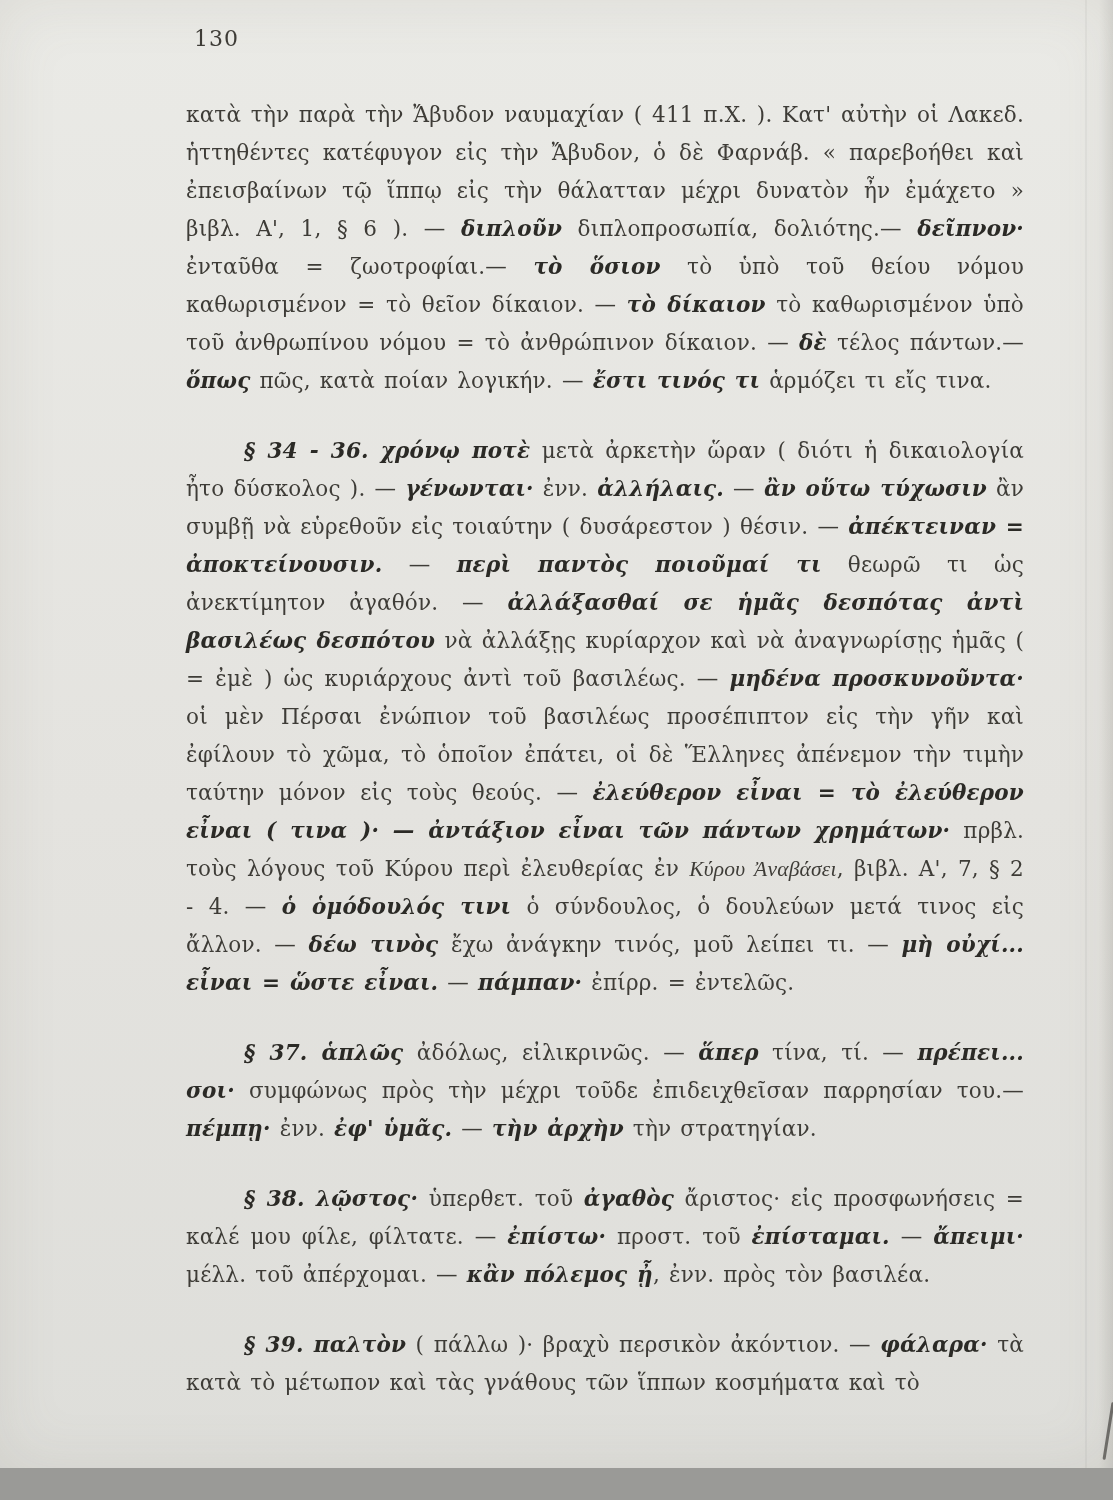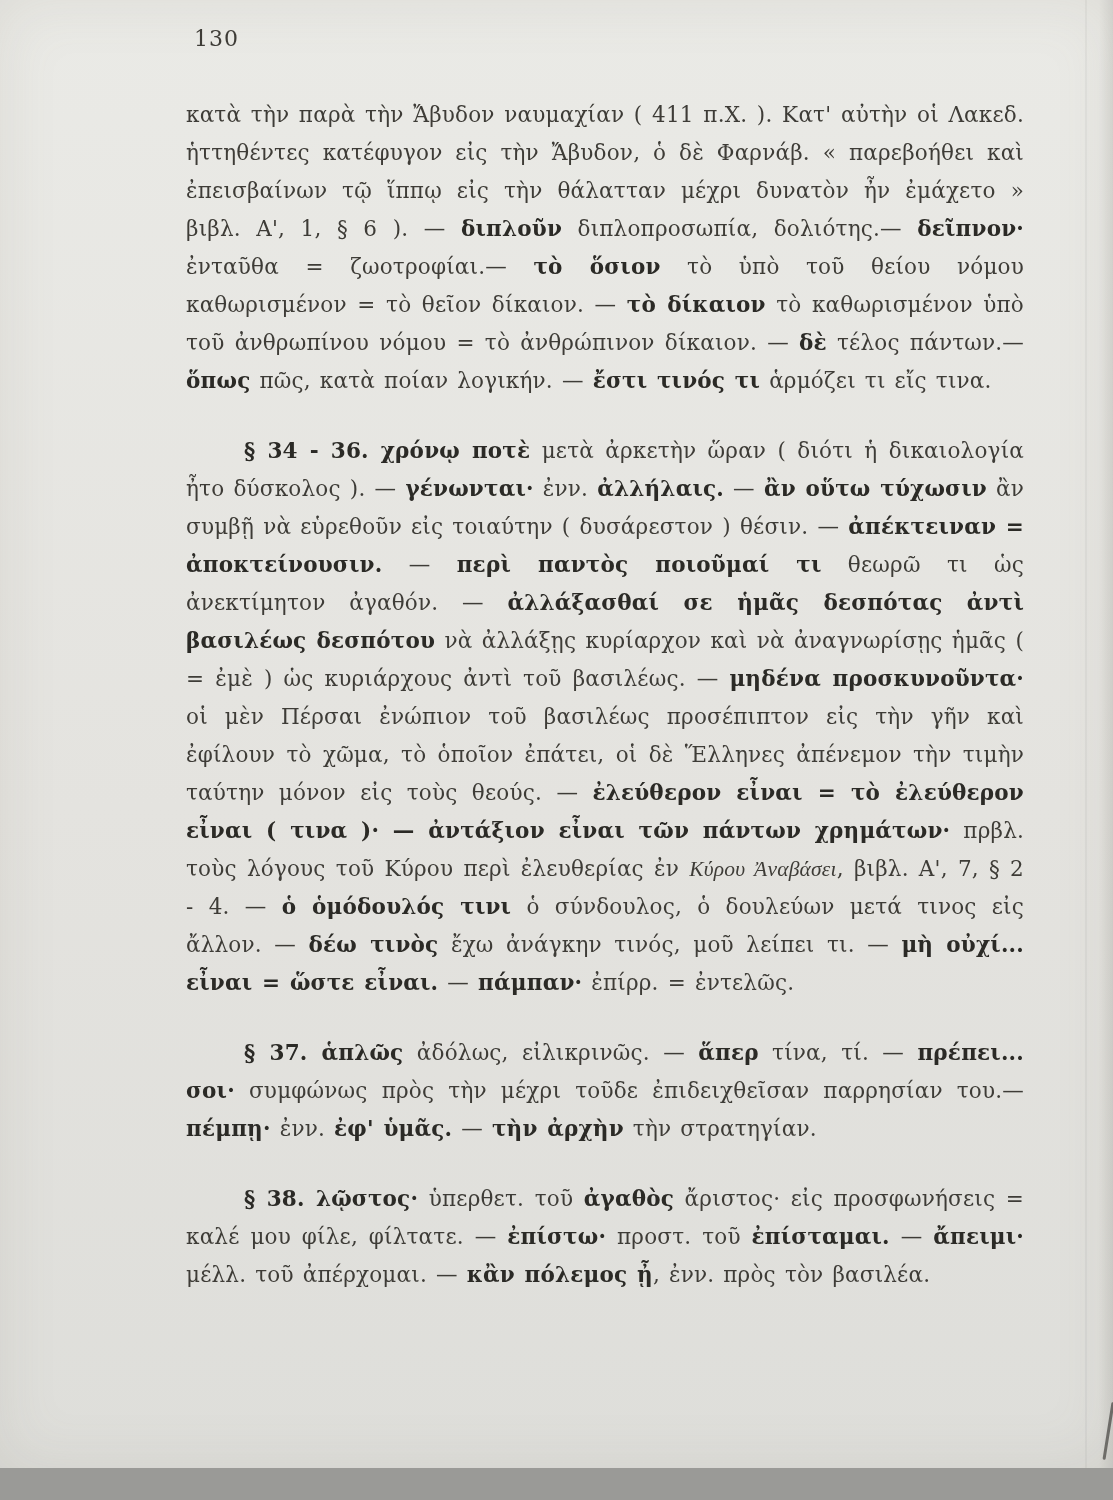--- a/index.html
+++ b/index.html
@@ -36,21 +36,21 @@
   p.para {
     margin: 0 0 32px 0;
     font-size: 21.5px;
     line-height: 38px;
     text-align: justify;
     word-spacing: 2px;
     letter-spacing: 0.2px;
   }
   p.para.indent { text-indent: 58px; }
   p.para:last-child { margin-bottom: 0; }
-  .b { font-weight: bold; color: var(--ink-bold, #2b2a26); }
+  .b { font-weight: bold; color: var(--ink-bold, #2b2a26); font-style: italic; }
   .i { font-style: italic; font-family: Liberation Serif, serif; }
   
   .scan-crease {
     position: absolute;
     top: 0;
     right: 26px;
     width: 2px;
     height: 100%;
     background: rgba(60,58,52,0.05);
     pointer-events: none;
@@ -80,18 +80,19 @@
 <body>
 
 <div class="page">
   <div class="page-number">130</div>
 
   <div class="text-block" id="text-block">
       <p class="para"><span>κατὰ τὴν παρὰ τὴν Ἄβυδον ναυμαχίαν ( 411 π.Χ. ). Κατ' αὐτὴν οἱ Λακεδ. ἡττηθέντες κατέφυγον εἰς τὴν Ἄβυδον, ὁ δὲ Φαρνάβ. « παρεβοήθει καὶ ἐπεισβαίνων τῷ ἵππῳ εἰς τὴν θάλατταν μέχρι δυνατὸν ἦν ἐμάχετο » βιβλ. Α', 1, § 6 ). — </span><span class="b">διπλοῦν</span><span> διπλοπροσωπία, δολιότης.— </span><span class="b">δεῖπνον·</span><span> ἐνταῦθα = ζωοτροφίαι.— </span><span class="b">τὸ ὅσιον</span><span> τὸ ὑπὸ τοῦ θείου νόμου καθωρισμένον = τὸ θεῖον δίκαιον. — </span><span class="b">τὸ δίκαιον</span><span> τὸ καθωρισμένον ὑπὸ τοῦ ἀνθρωπίνου νόμου = τὸ ἀνθρώπινον δίκαιον. — </span><span class="b">δὲ</span><span> τέλος πάντων.— </span><span class="b">ὅπως</span><span> πῶς, κατὰ ποίαν λογικήν. — </span><span class="b">ἔστι τινός τι</span><span> ἁρμόζει τι εἴς τινα.</span></p>
       <p class="para indent"><span class="b">§ 34 - 36. χρόνῳ ποτὲ</span><span> μετὰ ἀρκετὴν ὥραν ( διότι ἡ δικαιολογία ἦτο δύσκολος ). — </span><span class="b">γένωνται·</span><span> ἐνν. </span><span class="b">ἀλλήλαις.</span><span> — </span><span class="b">ἂν οὕτω τύχωσιν</span><span> ἂν συμβῇ νὰ εὑρεθοῦν εἰς τοιαύτην ( δυσάρεστον ) θέσιν. — </span><span class="b">ἀπέκτειναν = ἀποκτείνουσιν.</span><span> — </span><span class="b">περὶ παντὸς ποιοῦμαί τι</span><span> θεωρῶ τι ὡς ἀνεκτίμητον ἀγαθόν. — </span><span class="b">ἀλλάξασθαί σε ἡμᾶς δεσπότας ἀντὶ βασιλέως δεσπότου</span><span> νὰ ἀλλάξῃς κυρίαρχον καὶ νὰ ἀναγνωρίσῃς ἡμᾶς ( = ἐμὲ ) ὡς κυριάρχους ἀντὶ τοῦ βασιλέως. — </span><span class="b">μηδένα προσκυνοῦντα·</span><span> οἱ μὲν Πέρσαι ἐνώπιον τοῦ βασιλέως προσέπιπτον εἰς τὴν γῆν καὶ ἐφίλουν τὸ χῶμα, τὸ ὁποῖον ἐπάτει, οἱ δὲ Ἕλληνες ἀπένεμον τὴν τιμὴν ταύτην μόνον εἰς τοὺς θεούς. — </span><span class="b">ἐλεύθερον εἶναι = τὸ ἐλεύθερον εἶναι ( τινα )· — ἀντάξιον εἶναι τῶν πάντων χρημάτων·</span><span> πρβλ. τοὺς λόγους τοῦ Κύρου περὶ ἐλευθερίας ἐν </span><span class="i">Κύρου Ἀναβάσει</span><span>, βιβλ. Α', 7, § 2 - 4. — </span><span class="b">ὁ ὁμόδουλός τινι</span><span> ὁ σύνδουλος, ὁ δουλεύων μετά τινος εἰς ἄλλον. — </span><span class="b">δέω τινὸς</span><span> ἔχω ἀνάγκην τινός, μοῦ λείπει τι. — </span><span class="b">μὴ οὐχί... εἶναι = ὥστε εἶναι.</span><span> — </span><span class="b">πάμπαν·</span><span> ἐπίρρ. = ἐντελῶς.</span></p>
       <p class="para indent"><span class="b">§ 37. ἁπλῶς</span><span> ἀδόλως, εἰλικρινῶς. — </span><span class="b">ἅπερ</span><span> τίνα, τί. — </span><span class="b">πρέπει... σοι·</span><span> συμφώνως πρὸς τὴν μέχρι τοῦδε ἐπιδειχθεῖσαν παρρησίαν του.— </span><span class="b">πέμπῃ·</span><span> ἐνν. </span><span class="b">ἐφ' ὑμᾶς.</span><span> — </span><span class="b">τὴν ἀρχὴν</span><span> τὴν στρατηγίαν.</span></p>
       <p class="para indent"><span class="b">§ 38. λῷστος·</span><span> ὑπερθετ. τοῦ </span><span class="b">ἀγαθὸς</span><span> ἄριστος· εἰς προσφωνήσεις = καλέ μου φίλε, φίλτατε. — </span><span class="b">ἐπίστω·</span><span> προστ. τοῦ </span><span class="b">ἐπίσταμαι.</span><span> — </span><span class="b">ἄπειμι·</span><span> μέλλ. τοῦ ἀπέρχομαι. — </span><span class="b">κἂν πόλεμος ᾖ</span><span>, ἐνν. πρὸς τὸν βασιλέα.</span></p>
+      <p class="para indent"><span class="b">§ 39. παλτὸν</span><span> ( πάλλω )· βραχὺ περσικὸν ἀκόντιον. — </span><span class="b">φάλαρα·</span><span> τὰ κατὰ τὸ μέτωπον καὶ τὰς γνάθους τῶν ἵππων κοσμήματα καὶ τὸ</span></p>
     </div>
 
   <div class="scan-crease"></div>
   <div class="scan-shadow-right"></div>
   <div class="scan-edge-mark"></div>
 </div>
 
 </body></html>

